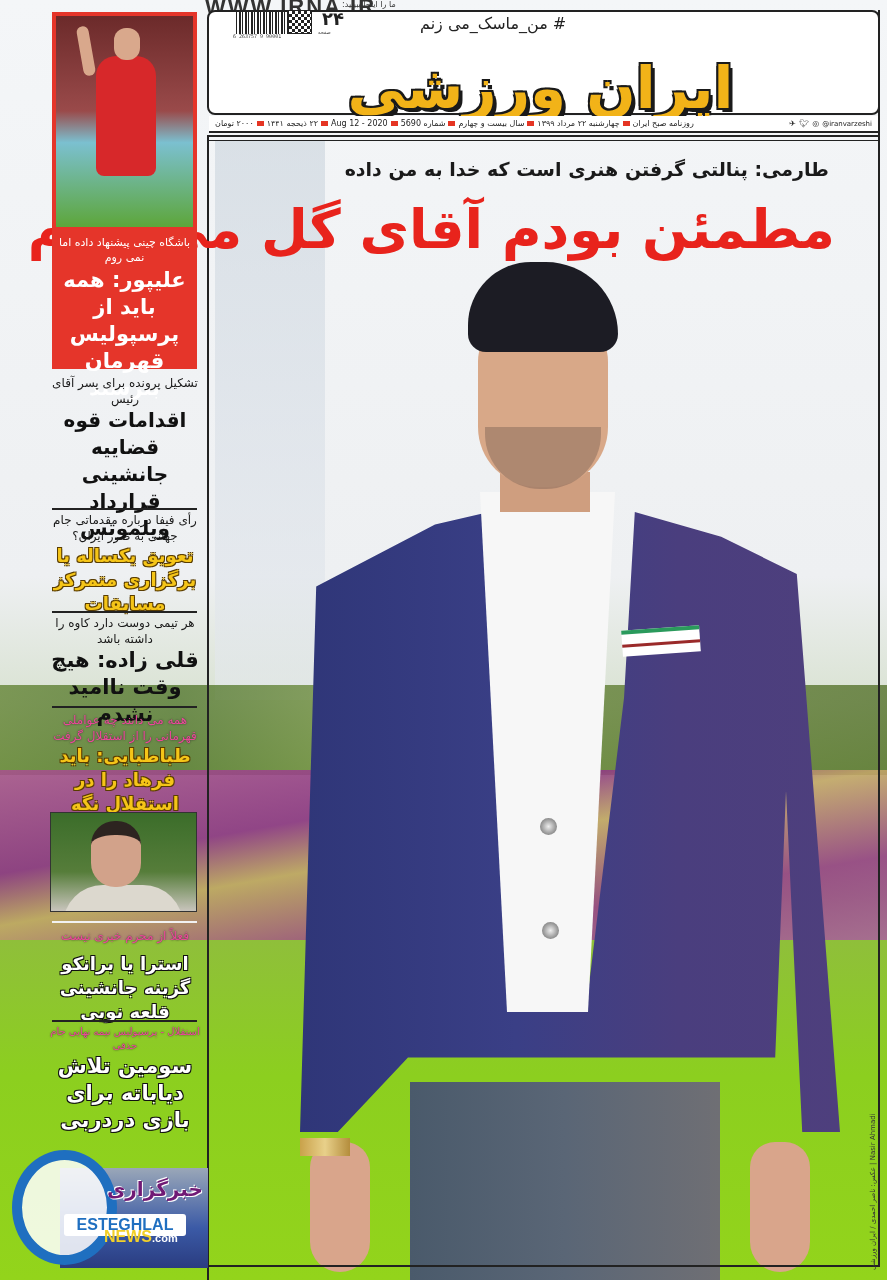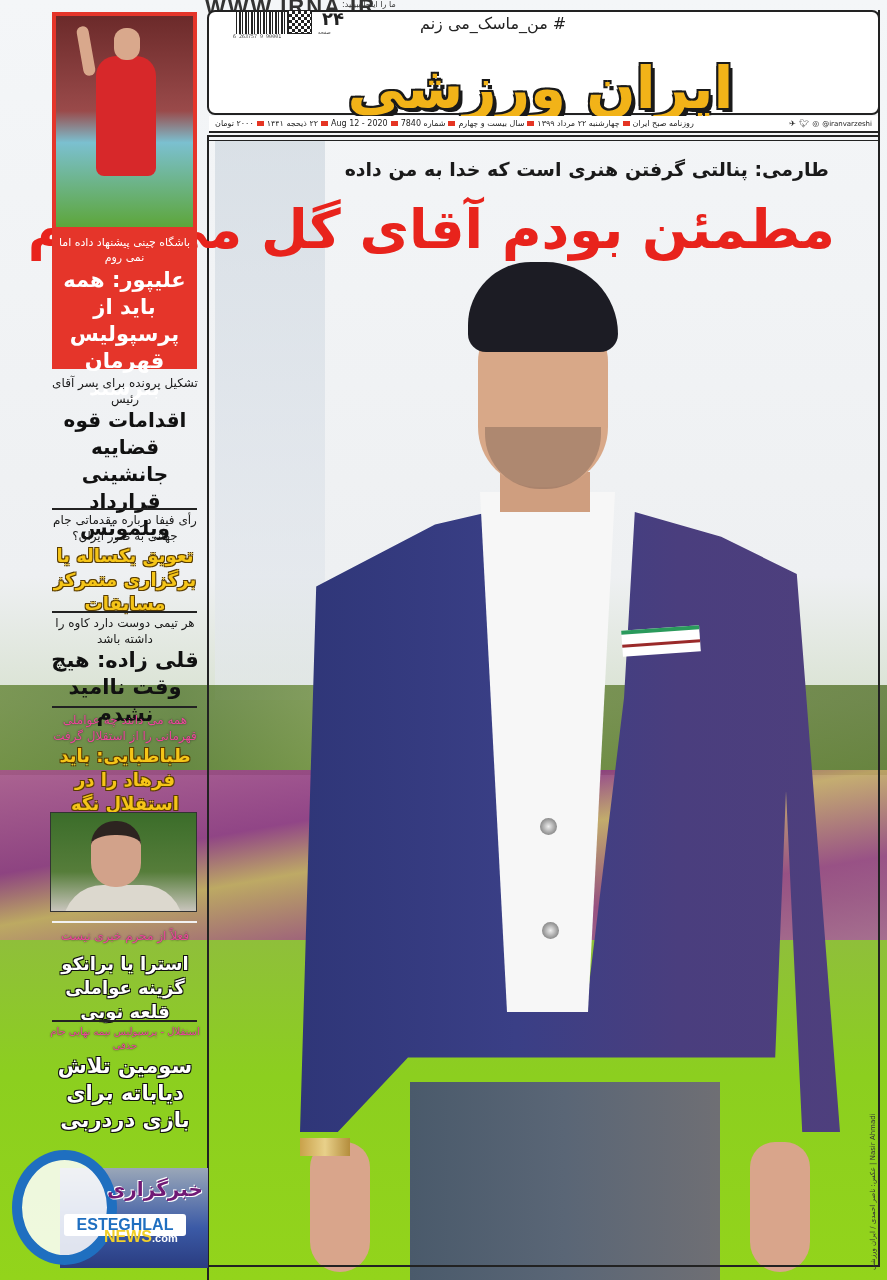--- a/index.html
+++ b/index.html
@@ -155,21 +155,21 @@
 </div>
 
 <div class="info-strip">
   <div class="items">
     <span>روزنامه صبح ایران</span>
     <span class="bullet"></span>
     <span>چهارشنبه ۲۲ مرداد ۱۳۹۹</span>
     <span class="bullet"></span>
     <span>سال بیست و چهارم</span>
     <span class="bullet"></span>
-    <span>شماره 7840</span>
+    <span>شماره 5690</span>
     <span class="bullet"></span>
     <span>2020 - Aug 12</span>
     <span class="bullet"></span>
     <span>۲۲ ذیحجه ۱۴۴۱</span>
     <span class="bullet"></span>
     <span>۲۰۰۰ تومان</span>
   </div>
   <div class="social">
     <span class="ic">✈</span>
     <span class="ic">🐦︎</span>
@@ -220,21 +220,21 @@
 </div>
 
 <div class="coach-photo">
   <div class="coach-body"></div>
   <div class="coach-head"></div>
 </div>
 <div class="side-rule light" style="top:921px;"></div>
 
 <div class="side-story" style="top:928px;">
   <div class="k white">فعلاً از محرم خبری نیست</div>
-  <div class="h white" style="margin-top:8px; font-size:18px; line-height:24px;">استرا یا برانکو گزینه عواملی قلعه نویی</div>
+  <div class="h white" style="margin-top:8px; font-size:18px; line-height:24px;">استرا یا برانکو گزینه جانشینی قلعه نویی</div>
 </div>
 <div class="side-rule" style="top:1020px;"></div>
 
 <div class="side-story" style="top:1025px;">
   <div class="k white" style="font-size:10px; line-height:14px;text-align:center;">استقلال - پرسپولیس نیمه نهایی جام حذفی</div>
   <div class="h white">سومین تلاش دیاباته برای بازی دردربی</div>
 </div>
 
 <div class="logo-stamp">
   <div class="stamp-photo"></div>

